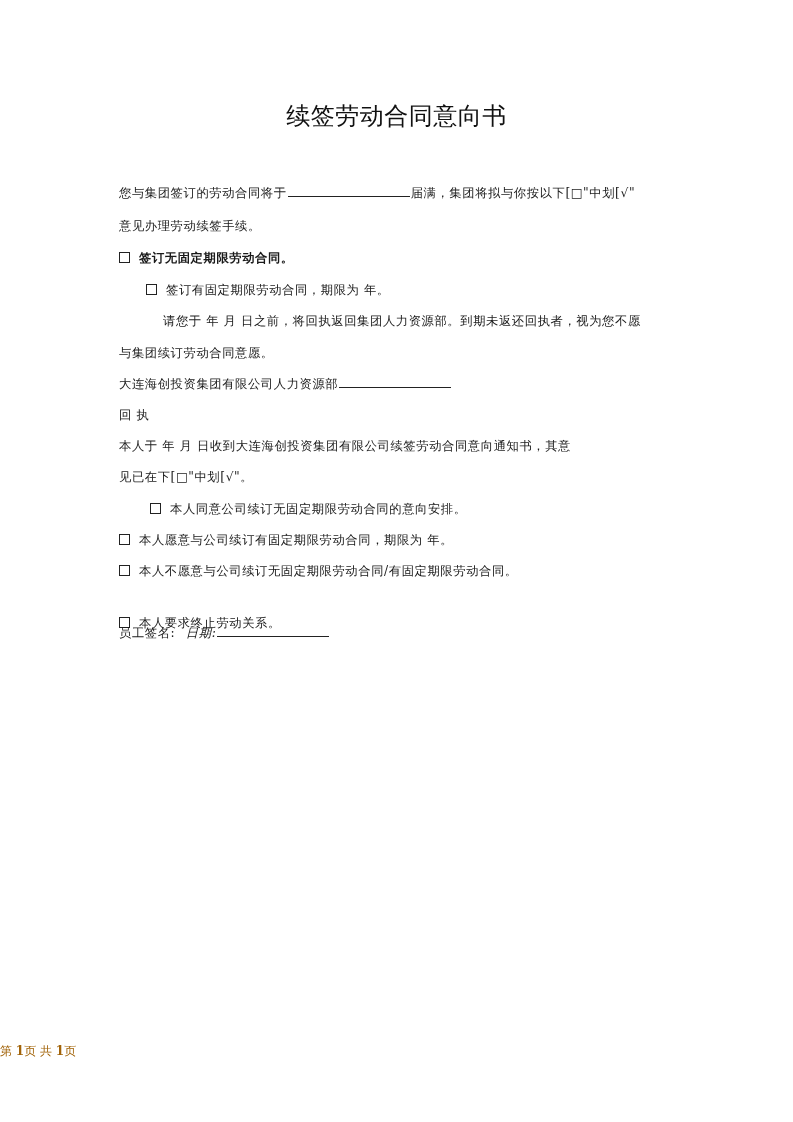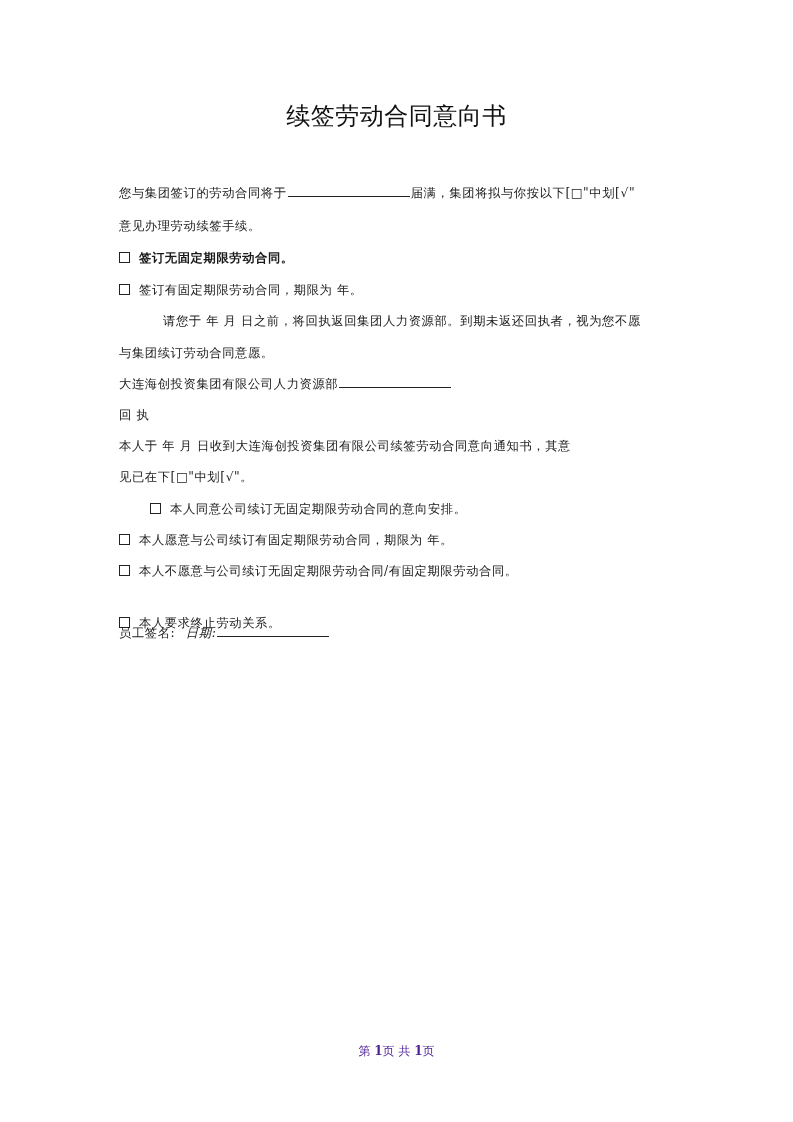--- a/index.html
+++ b/index.html
@@ -13,39 +13,39 @@
       font-family: Liberation Sans, sans-serif;
       font-size:24px; letter-spacing:0.5px; color:#111;
     }
     .line {
       position:absolute; left:119px; font-size:12.3px; white-space:nowrap;
       letter-spacing:0.6px; line-height:16px;
     }
     .blank { display:inline-block; border-bottom:1px solid #222; height:10px; vertical-align:baseline; margin:0 1px; }
     .box { display:inline-block; width:9px; height:9px; border:1px solid #222; margin-right:9px; vertical-align:-1px; }
     .footer {
-      position:absolute; top:1043px; left:0; width:793px; text-align:center;
-      font-size:12px; color:#4c1d95;
+      position:absolute; top:1043px; left:0; width:793px; 
+      font-size:12px; color:#a16207;
     }
     .footer b { font-weight:bold; }
   </style>
 </head>
 <body>
 
 <div class="title">续签劳动合同意向书</div>
 
 <div class="line" style="top:185px;">
   <span>您与集团签订的劳动合同将于</span><span class="blank" style="width:122px;"></span><span>届满，集团将拟与你按以下[□"中划[√"</span>
 </div>
 <div class="line" style="top:218px;">意见办理劳动续签手续。</div>
 
 <div class="line" style="top:250px;font-weight:bold;">
   <span class="box"></span><span>签订无固定期限劳动合同。</span>
 </div>
-<div class="line" style="top:282px;">
+<div class="line" style="top:282px;margin-left:27px;">
   <span class="box"></span><span>签订有固定期限劳动合同，期限为 年。</span>
 </div>
 
 <div class="line" style="top:313px;margin-left:44px;">请您于 年 月 日之前，将回执返回集团人力资源部。到期未返还回执者，视为您不愿</div>
 <div class="line" style="top:345px;">与集团续订劳动合同意愿。</div>
 
 <div class="line" style="top:376px;">
   <span>大连海创投资集团有限公司人力资源部</span><span class="blank" style="width:112px;"></span>
 </div>
 

